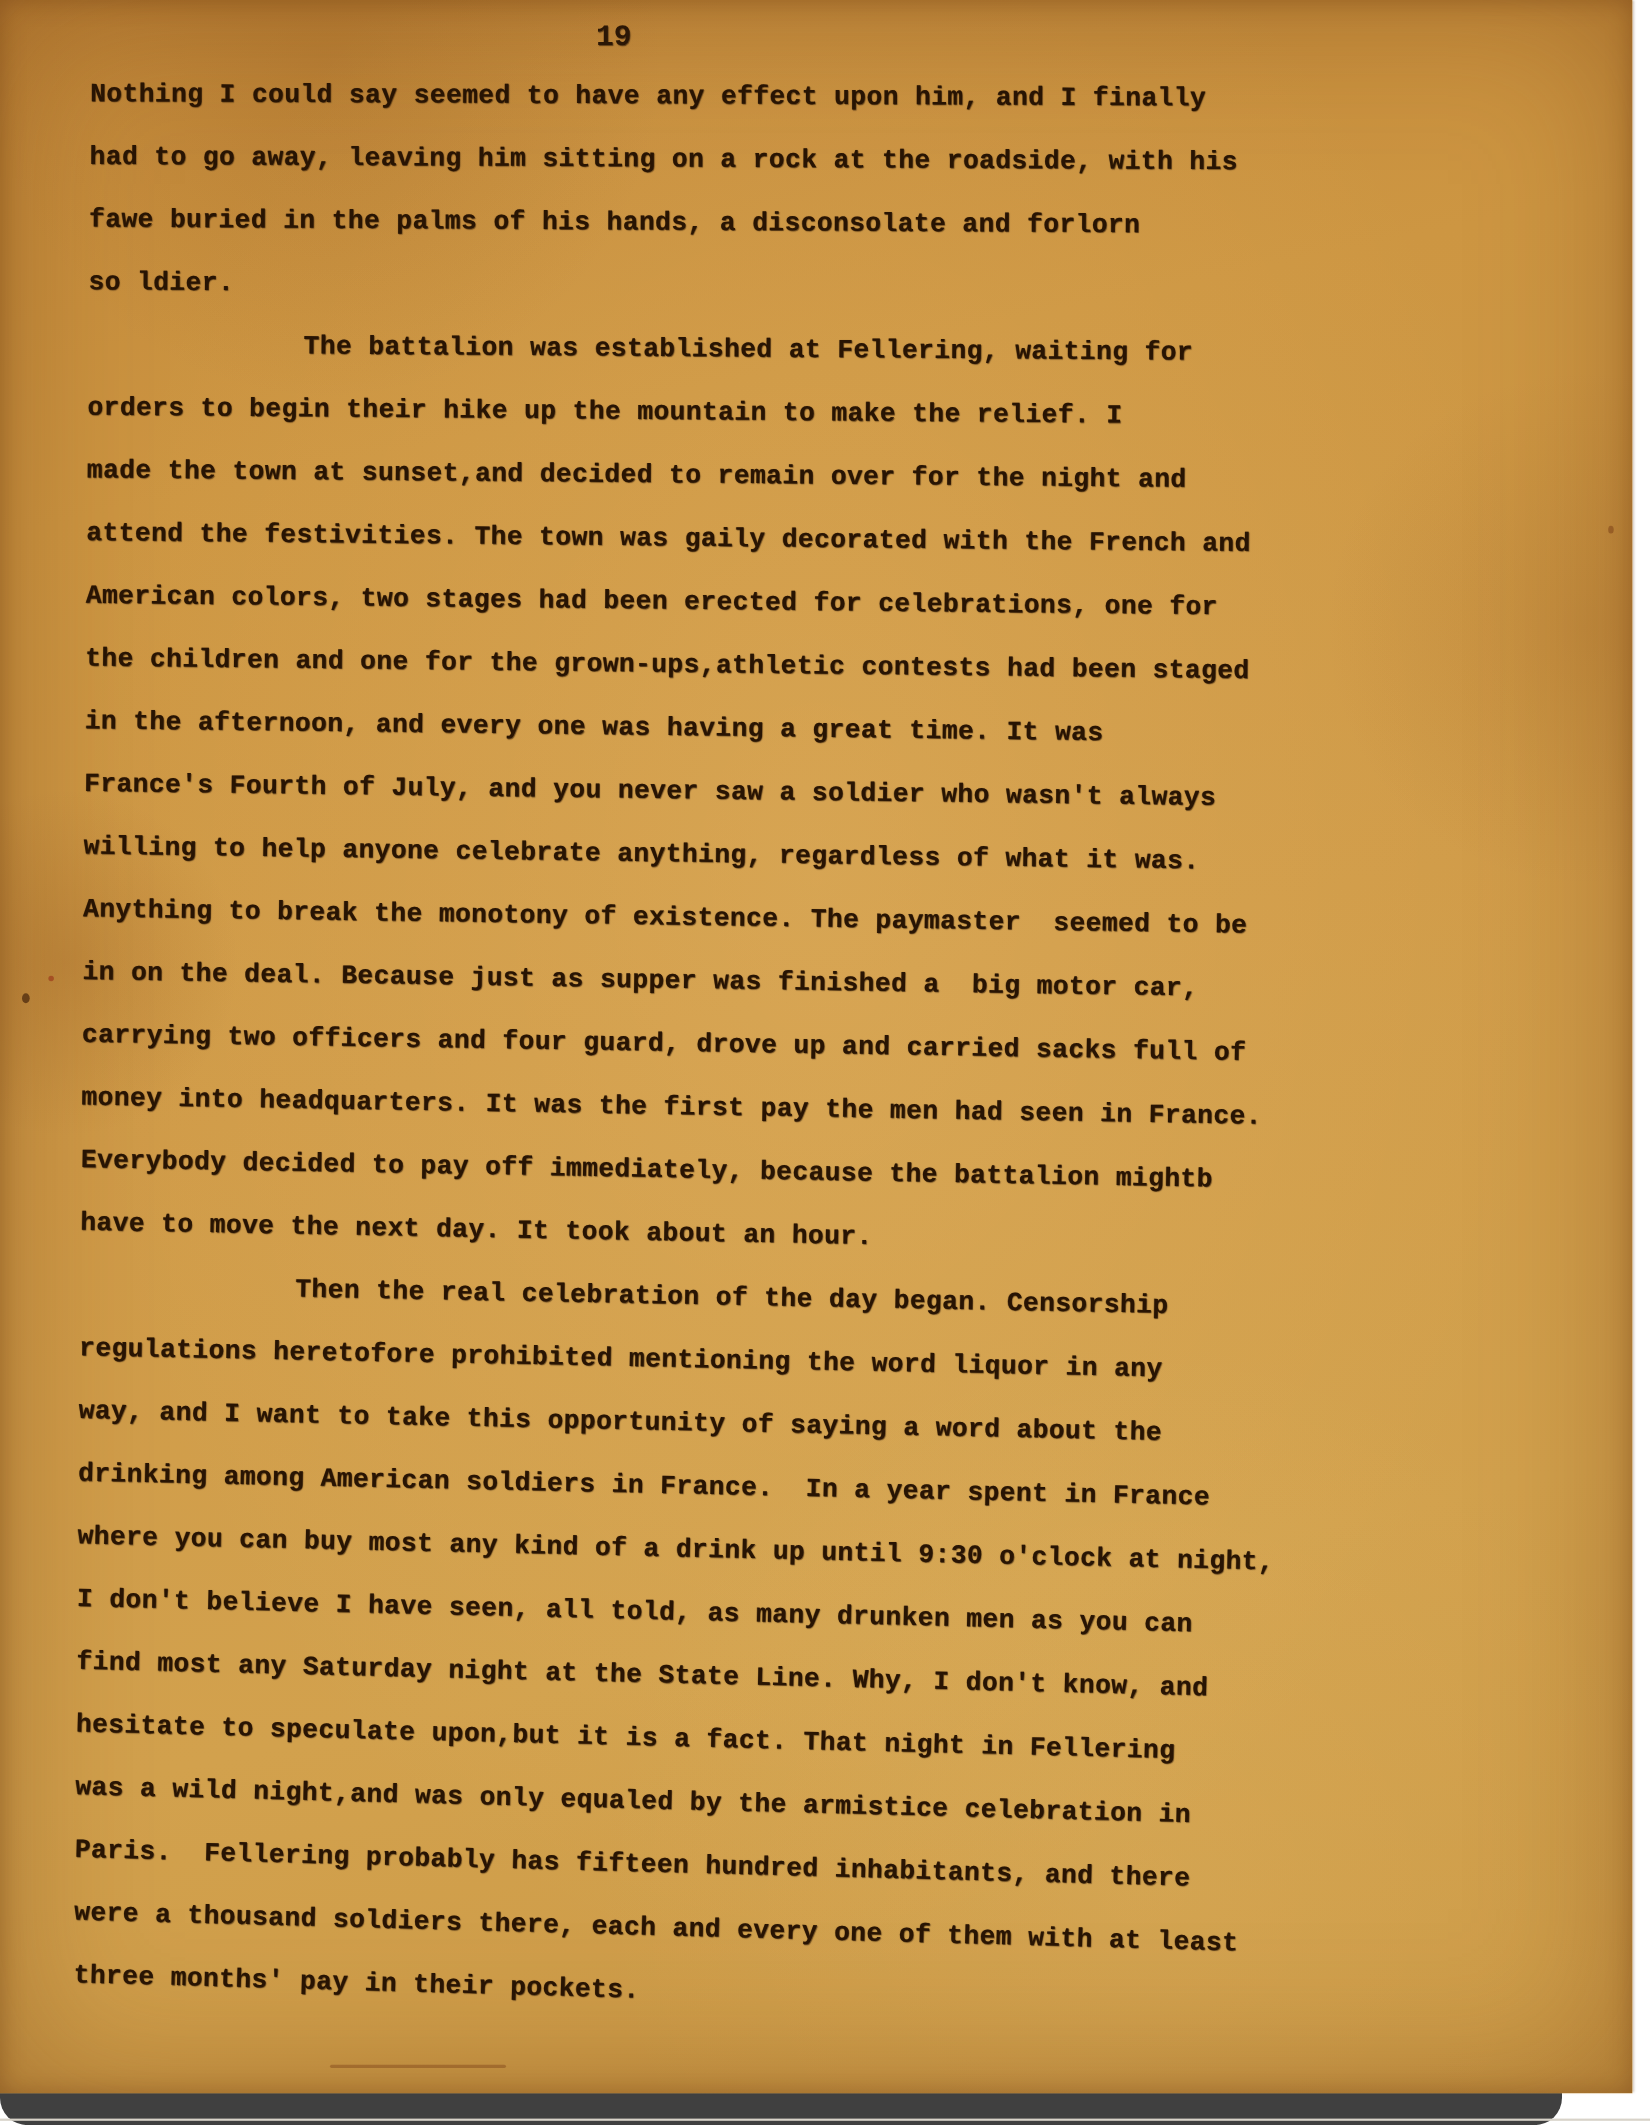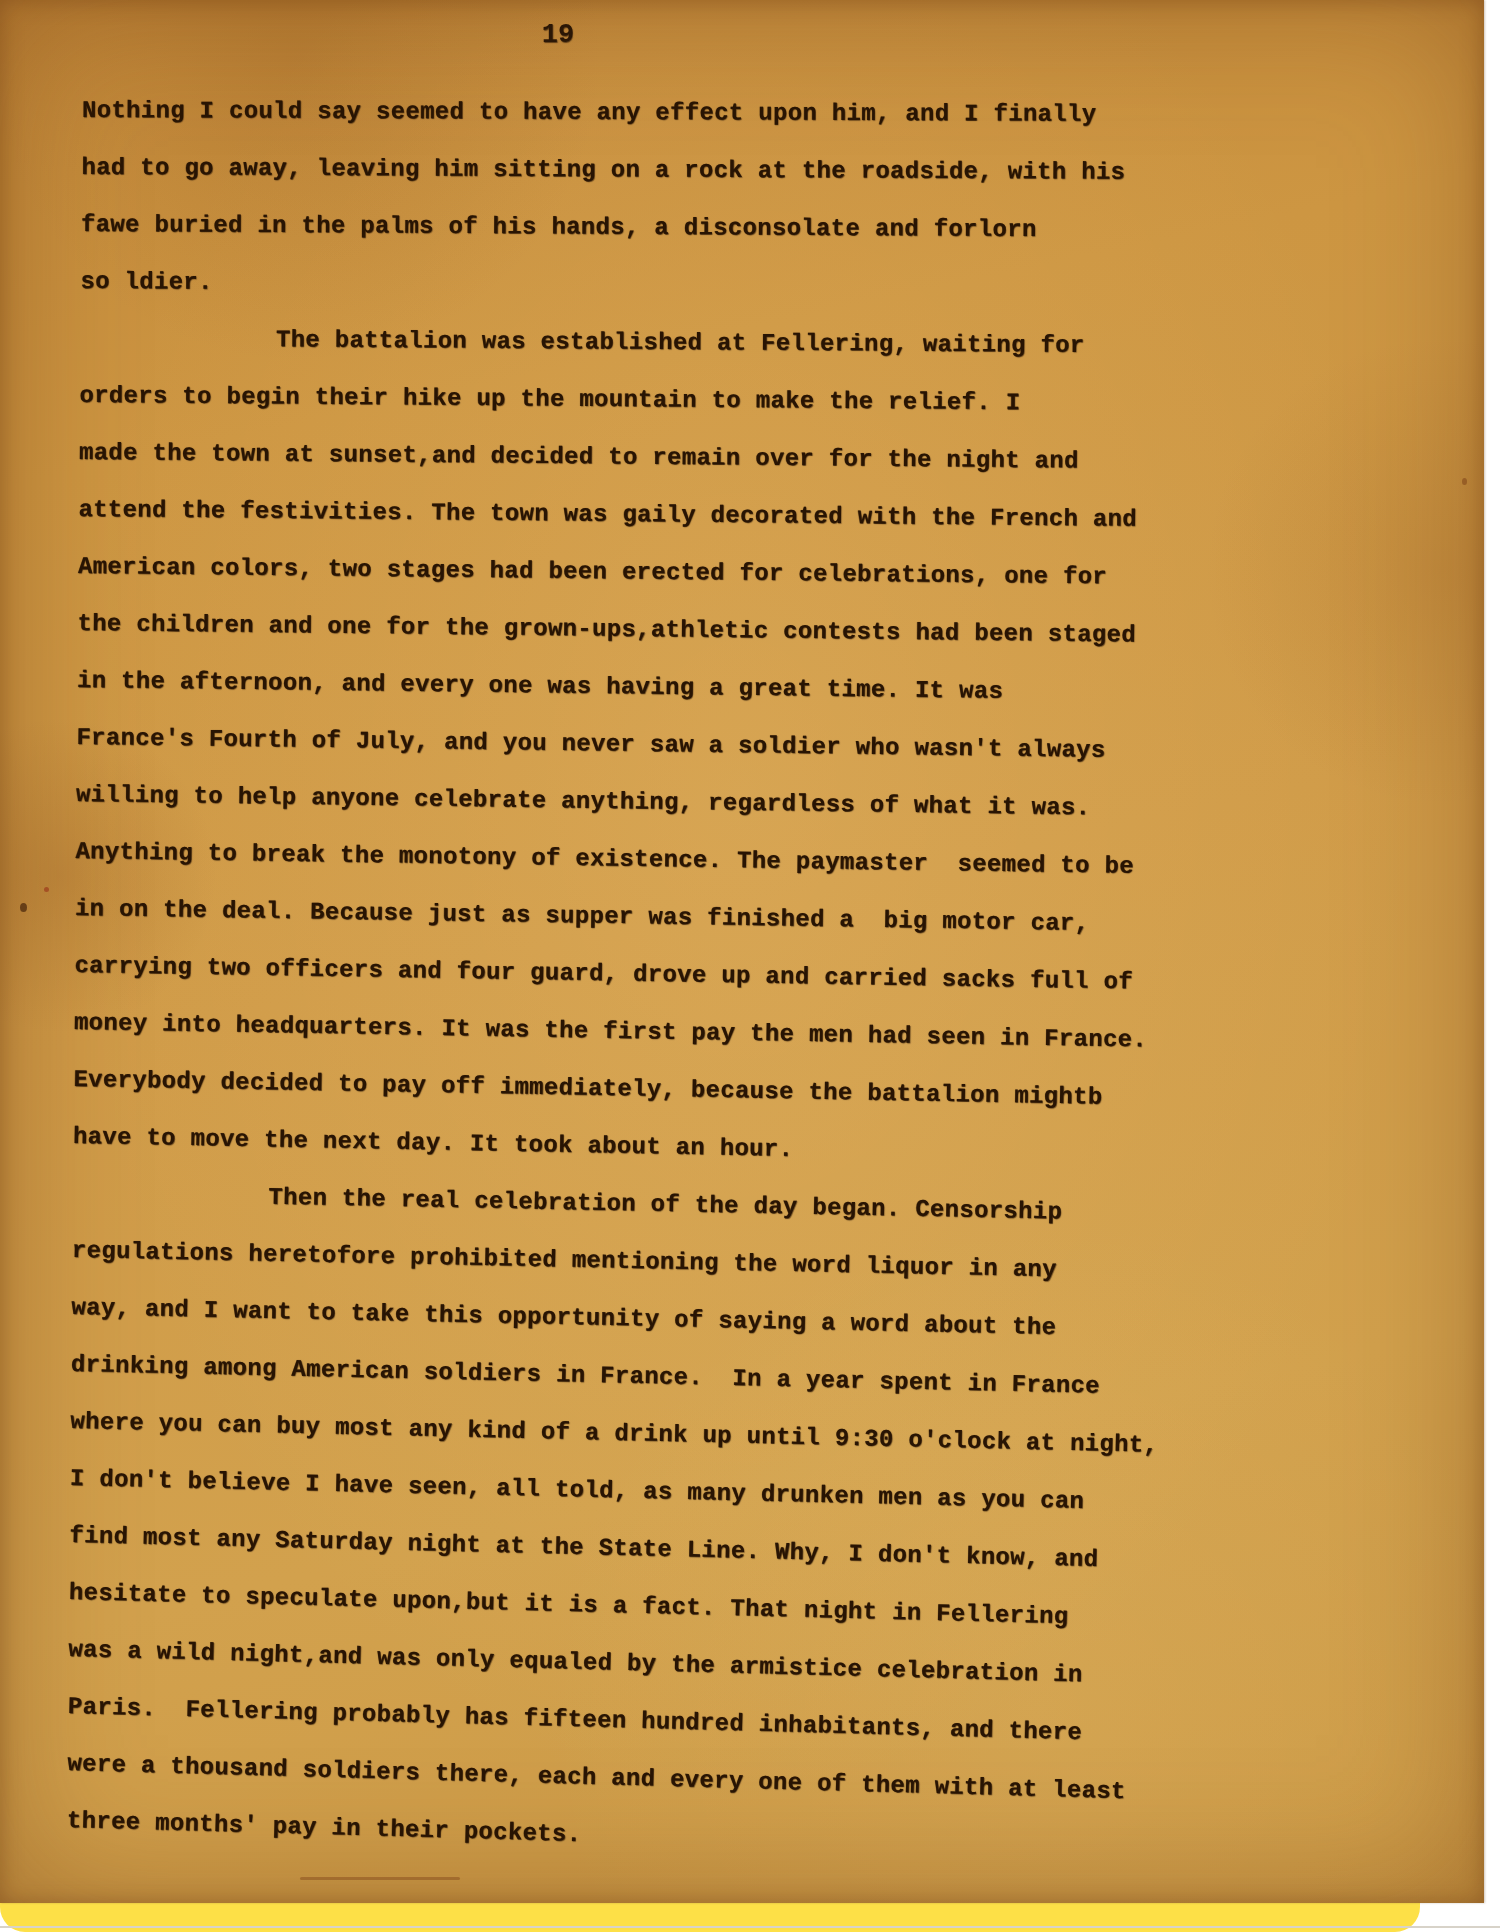--- a/index.html
+++ b/index.html
@@ -8,21 +8,21 @@
     background: #ffffff;
     width: 1500px;
     height: 1932px;
     overflow: hidden;
     font-family: "Liberation Mono", "DejaVu Sans Mono", monospace;
   }
   .stage {
     position: relative;
     width: 1420px;
     height: 1932px;
-    background: #fde047;
+    background: #404040;
     border-radius: 25px;
   }
   .bottom-edge-line {
     position: absolute;
     left: 0;
     top: 1926px;
     width: 1500px;
     height: 2px;
     background: #d8d3c9;
   }
@@ -61,21 +61,21 @@
     width: 60px;
     text-align: center;
     font-size: 27px;
     font-weight: 700;
     color: #2b1706;
     text-shadow: 0.6px 0.6px 1px rgba(43,23,6,0.65);
   }
   .document-body {
     position: absolute;
     left: 82px;
-    top: 82px;
+    top: 58px;
     width: 1340px;
     filter: blur(0.35px) contrast(1.04);
   }
   .paragraph { margin: 0; padding: 0; }
   .line {
     white-space: pre;
     height: 57px;
     line-height: 57px;
     font-size: 24px;
     letter-spacing: 0.3px;

